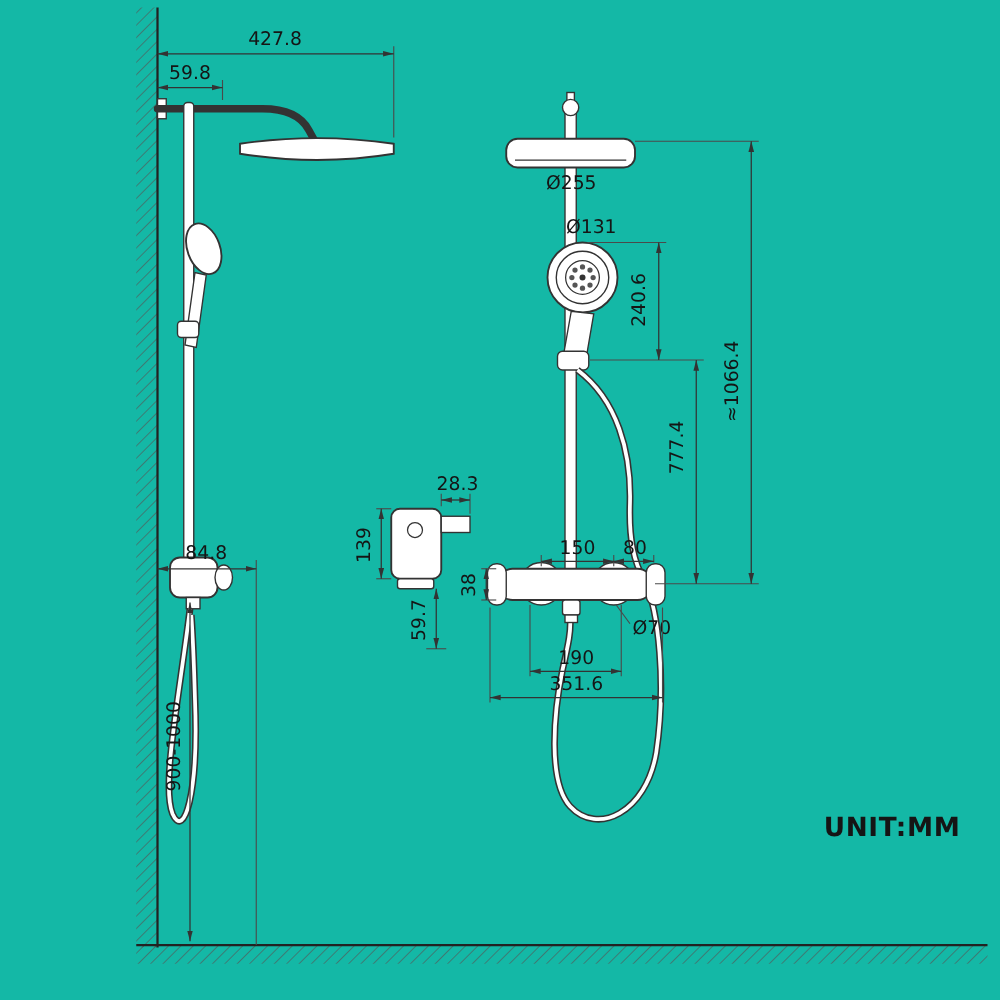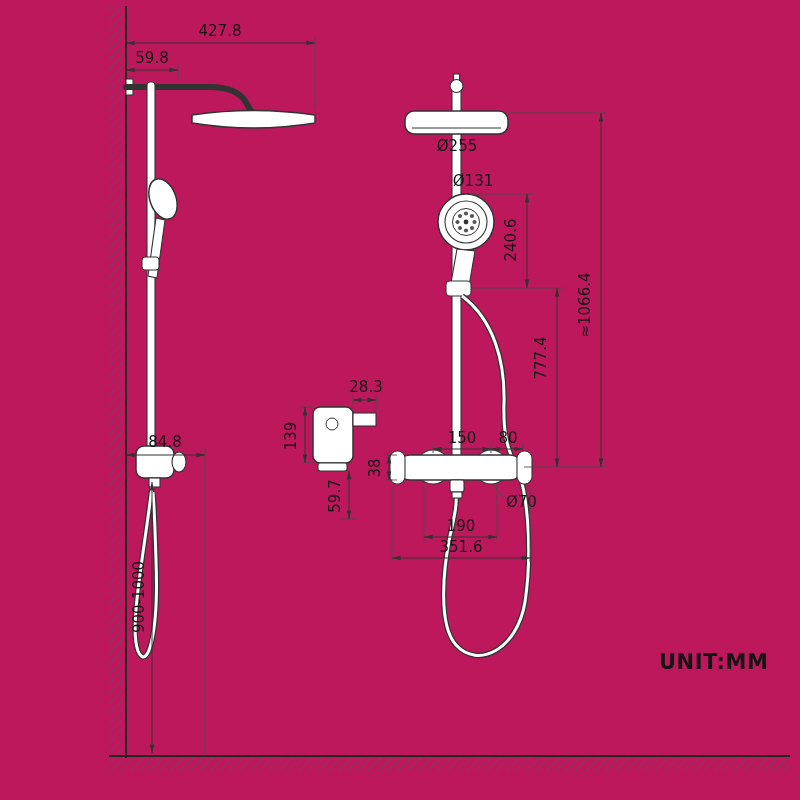--- a/index.html
+++ b/index.html
@@ -1,16 +1,16 @@
 <!DOCTYPE html>
 <html><head>
 <meta charset="utf-8">
 <style>
   html,body{margin:0;padding:0;background:#fff;}
-  .stage{width:800px;height:800px;position:relative;background:#be185d;overflow:hidden;}
+  .stage{width:800px;height:800px;position:relative;background:#14b8a6;overflow:hidden;}
   svg text{font-family:"DejaVu Sans", sans-serif;font-size:15px;fill:#151515;text-anchor:middle;}
   svg text.anchor-start{text-anchor:start;}
   svg text.unit{font-size:21px;font-weight:bold;letter-spacing:.5px;}
   .outline{fill:#fff;stroke:#333;stroke-width:1.5;}
   .outline-thin{fill:#fff;stroke:#333;stroke-width:1.1;}
   .thin{fill:none;stroke:#333;stroke-width:1;}
   .pipe{fill:none;stroke:#333;stroke-width:6;stroke-linecap:round;}
   .dim{fill:none;stroke:#333;stroke-width:1;}
   .ext{fill:none;stroke:#4a4a4a;stroke-width:.9;}
   .hose-o{fill:none;stroke:#333;stroke-width:5.5;}

